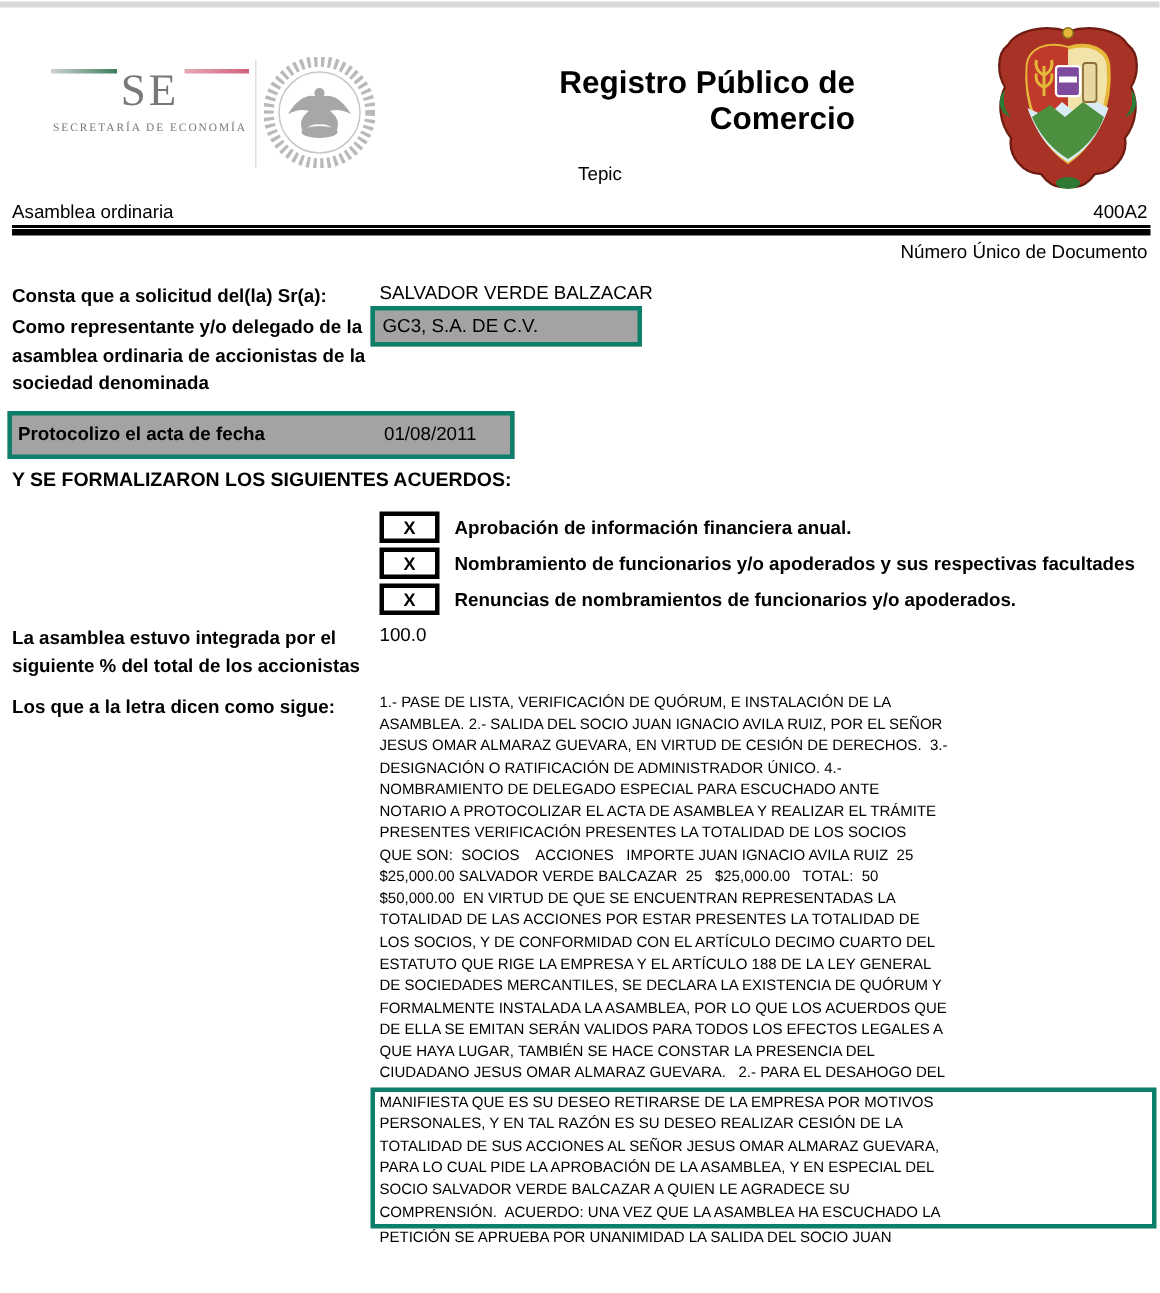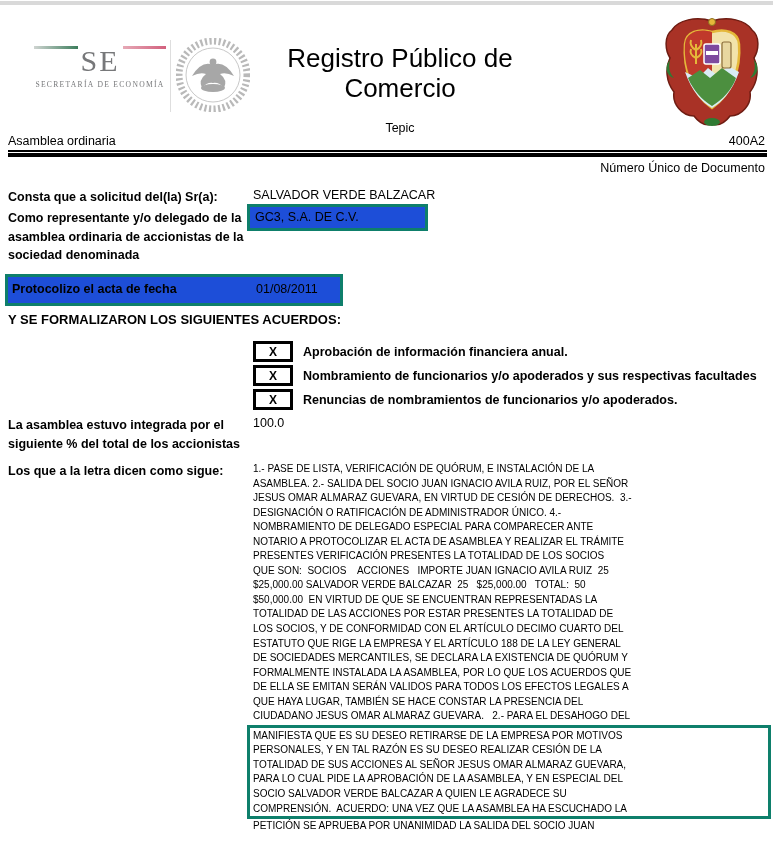--- a/index.html
+++ b/index.html
@@ -15,34 +15,34 @@
   .se-top{display:flex;}
   .se-letters{font-family:"Liberation Serif",serif;font-size:30px;color:#77787a;letter-spacing:2px;line-height:1;padding:0 3px;}
   .se-line{flex:1;height:3px;margin-bottom:7px;}
   .se-line.left{background:linear-gradient(to right,#cfd4d1,#3c7d5c);}
   .se-line.right{background:linear-gradient(to right,#e6a9b6,#d2607d);}
   .se-sub{font-family:"Liberation Serif",serif;font-size:7.6px;letter-spacing:1.3px;color:#77787a;text-align:center;margin-top:4px;white-space:nowrap;}
   .vsep{left:170px;top:40px;width:1px;height:72px;background:#dedede;}
   .eagle{left:176px;top:38px;}
   
   .title-block{left:230px;top:44px;width:340px;text-align:center;}
-  .doc-title{font-size:26px;font-weight:normal;line-height:1.15;}
+  .doc-title{font-size:21px;font-weight:bold;line-height:1.15;text-align:right;}
   .doc-office{font-size:12.5px;margin-top:17px;}
   .crest{left:662px;top:16px;}
   
   .docrow{left:8px;top:134px;width:757px;display:flex;justify-content:space-between;font-size:12.5px;}
   .rule{left:8px;top:150px;width:759px;height:7px;background:linear-gradient(#000 0 2px,#fff 2px 3px,#000 3px 7px);}
   .nud{left:8px;top:161px;width:757px;text-align:right;font-size:12.5px;}
   
   .flabel{font-weight:bold;font-size:12.5px;line-height:18.5px;width:245px;}
   .fvalue{font-size:12.5px;}
   .r1l{left:8px;top:188px;}
   .r1v{left:253px;top:188px;}
   .r2l{left:8px;top:209px;}
-  .hl-box{border:3px solid var(--hl,#0e7f6b);box-sizing:border-box;background:#1d4ed8;}
+  .hl-box{border:3px solid var(--hl,#0e7f6b);box-sizing:border-box;background:#a3a3a3;}
   .r2v{left:247px;top:204px;width:181px;height:27px;line-height:21px;padding-left:5px;}
   .r3box{left:5px;top:274px;width:338px;height:32px;}
   .r3l{position:absolute;left:4px;top:0;line-height:25px;width:auto;}
   .r3v{position:absolute;left:248px;top:0;line-height:25px;}
   .acuerdos-h{left:8px;top:312px;font-weight:bold;font-size:13px;}
   .acuerdo-list{left:253px;top:343px;}
   .acuerdo-row{display:flex;align-items:center;height:17px;margin-bottom:7px;}
   .cb{width:34px;height:15px;border:3px solid #000;display:flex;align-items:center;justify-content:center;flex:none;}
   .cbx{font-weight:bold;font-size:12px;line-height:1;}
   .cb-label{font-weight:bold;font-size:12.5px;margin-left:10px;white-space:nowrap;}
@@ -160,21 +160,21 @@
 <div class="abs fvalue pctv">100.0</div>
 
 <div class="abs flabel letral">Los que a la letra dicen como sigue:</div>
 
 <div class="abs bodytext">
   <div>
       <div class="bline">1.- PASE DE LISTA, VERIFICACIÓN DE QUÓRUM, E INSTALACIÓN DE LA</div>
       <div class="bline">ASAMBLEA. 2.- SALIDA DEL SOCIO JUAN IGNACIO AVILA RUIZ, POR EL SEÑOR</div>
       <div class="bline">JESUS OMAR ALMARAZ GUEVARA, EN VIRTUD DE CESIÓN DE DERECHOS.  3.-</div>
       <div class="bline">DESIGNACIÓN O RATIFICACIÓN DE ADMINISTRADOR ÚNICO. 4.-</div>
-      <div class="bline">NOMBRAMIENTO DE DELEGADO ESPECIAL PARA COMPARECER ANTE</div>
+      <div class="bline">NOMBRAMIENTO DE DELEGADO ESPECIAL PARA ESCUCHADO ANTE</div>
       <div class="bline">NOTARIO A PROTOCOLIZAR EL ACTA DE ASAMBLEA Y REALIZAR EL TRÁMITE</div>
       <div class="bline">PRESENTES VERIFICACIÓN PRESENTES LA TOTALIDAD DE LOS SOCIOS</div>
       <div class="bline">QUE SON:  SOCIOS    ACCIONES   IMPORTE JUAN IGNACIO AVILA RUIZ  25</div>
       <div class="bline">$25,000.00 SALVADOR VERDE BALCAZAR  25   $25,000.00   TOTAL:  50</div>
       <div class="bline">$50,000.00  EN VIRTUD DE QUE SE ENCUENTRAN REPRESENTADAS LA</div>
       <div class="bline">TOTALIDAD DE LAS ACCIONES POR ESTAR PRESENTES LA TOTALIDAD DE</div>
       <div class="bline">LOS SOCIOS, Y DE CONFORMIDAD CON EL ARTÍCULO DECIMO CUARTO DEL</div>
       <div class="bline">ESTATUTO QUE RIGE LA EMPRESA Y EL ARTÍCULO 188 DE LA LEY GENERAL</div>
       <div class="bline">DE SOCIEDADES MERCANTILES, SE DECLARA LA EXISTENCIA DE QUÓRUM Y</div>
       <div class="bline">FORMALMENTE INSTALADA LA ASAMBLEA, POR LO QUE LOS ACUERDOS QUE</div>

